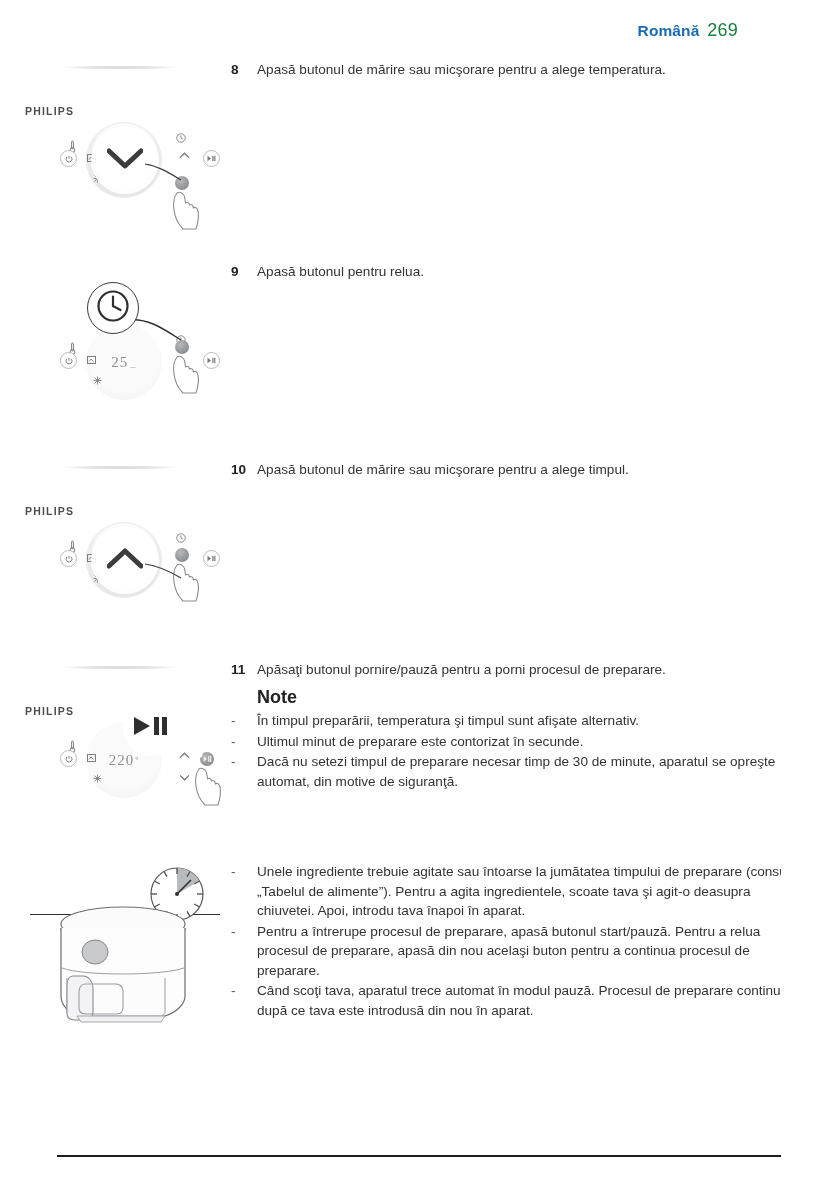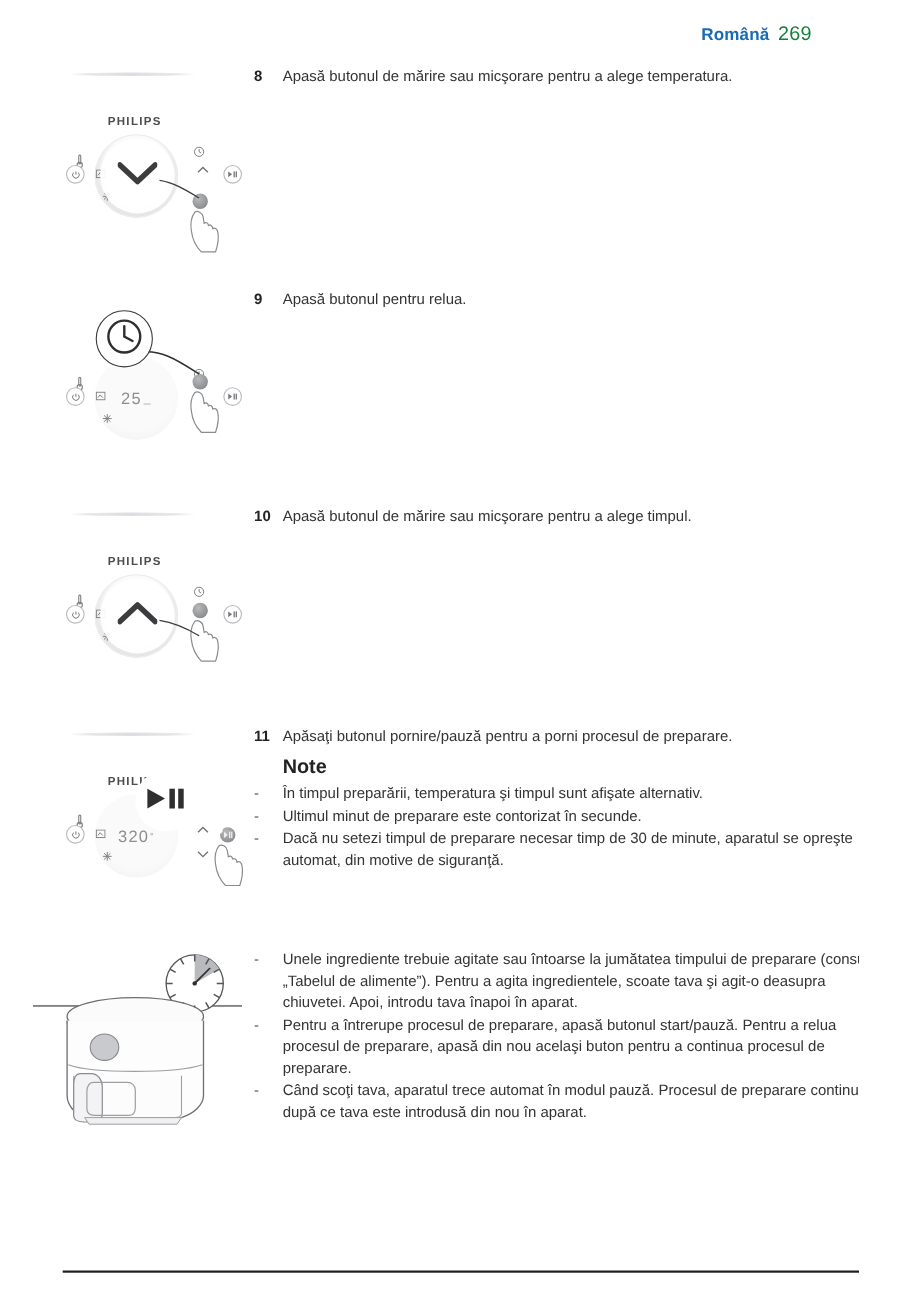--- a/index.html
+++ b/index.html
@@ -114,21 +114,21 @@
     width: 118px;
     height: 3px;
     border-radius: 50%;
     background: linear-gradient(to right, rgba(255,255,255,0), #e6e7e9 18%, #dcdde0 50%, #e6e7e9 82%, rgba(255,255,255,0));
   }
   .brand {
     position: absolute;
     top: 45px;
     left: 0;
     width: 195px;
-    text-align: center;
+    text-align: left;
     font-size: 10.5px;
     font-weight: bold;
     letter-spacing: 1.2px;
     color: #4d4d4d;
   }
   .dial-outer {
     position: absolute;
     left: 61px;
     top: 62px;
     width: 76px;
@@ -158,21 +158,21 @@
   }
   .display {
     position: absolute;
     left: 0;
     top: 0;
     width: 76px;
     height: 76px;
     display: flex;
     align-items: center;
     justify-content: center;
-    font-family: Liberation Sans, sans-serif;
+    font-family: Liberation Serif, serif;
     font-size: 15px;
     letter-spacing: 1px;
     color: #8d8e90;
   }
   .display .deg {
     font-size: 8px;
     vertical-align: super;
     margin-left: 1px;
   }
   .display .tick {
@@ -543,21 +543,21 @@
   </div>
 
   <div class="step" style="top:660px;">
     <div class="fig">
       <div class="panel">
         <div class="topedge"></div>
         <div class="brand">PHILIPS</div>
 
         <div class="dial-plain">
           <div class="display">
-            <span>320</span>
+            <span>220</span>
               <span class="deg">°</span>
           </div>
         </div>
 
         <span class="icon-s ic-therm">
           <svg width="7" height="13" viewBox="0 0 7 13">
               <circle cx="3.5" cy="10" r="2.4" fill="none" stroke="#7d7e80" stroke-width="1"></circle>
               <rect x="2.6" y="1" width="1.8" height="8" rx="0.9" fill="none" stroke="#7d7e80" stroke-width="1"></rect>
             </svg>
         </span>

